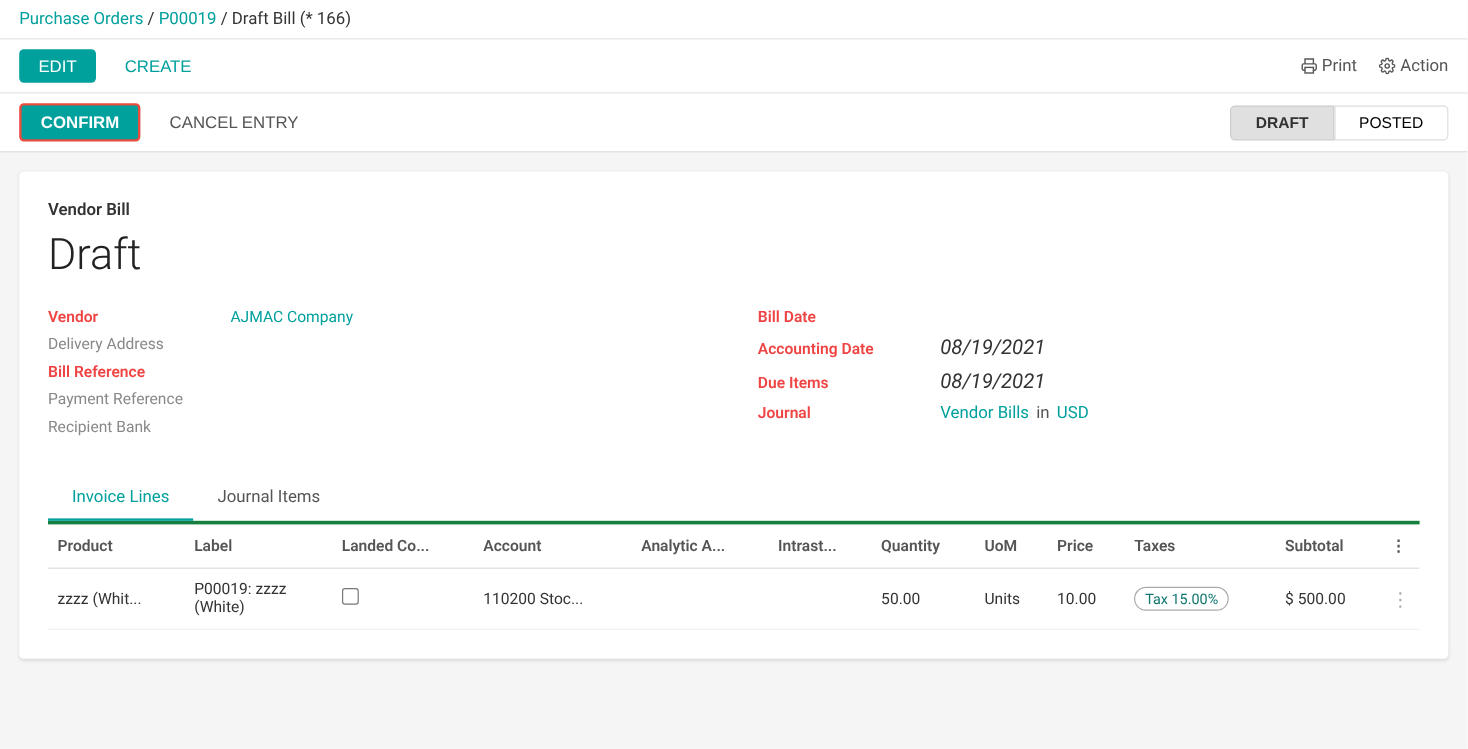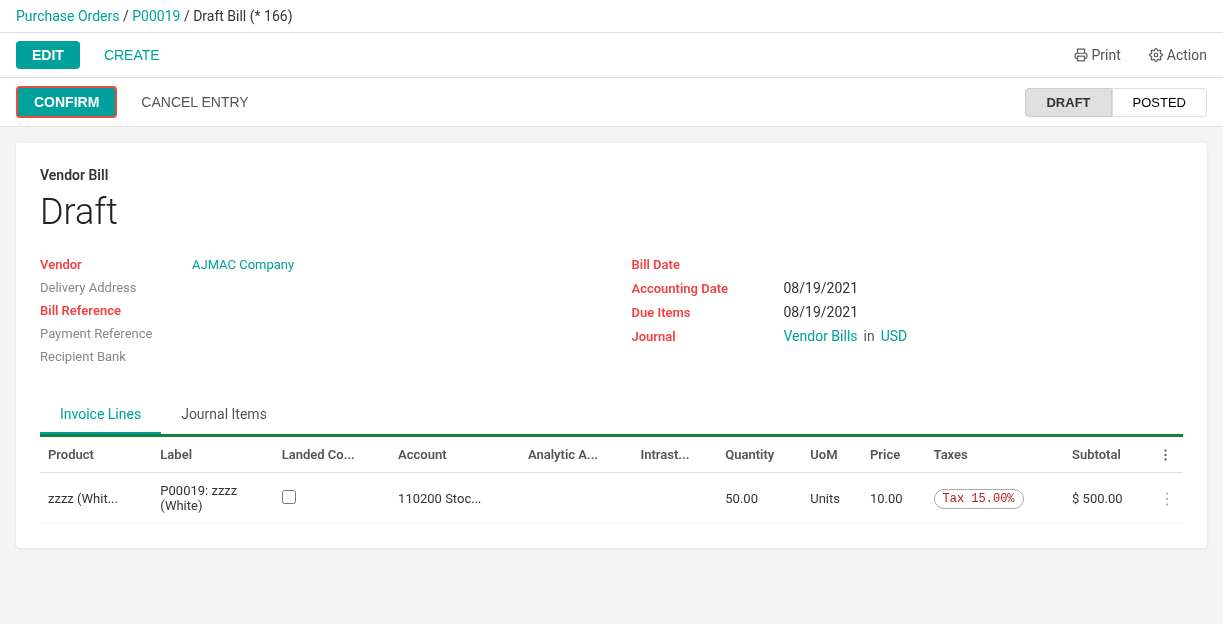--- a/index.html
+++ b/index.html
@@ -4,23 +4,23 @@
   <style>
     * { box-sizing: border-box; margin: 0; padding: 0; }
     body { font-family: -apple-system, BlinkMacSystemFont, 'Segoe UI', Roboto, sans-serif; font-size: 14px; color: #333; background: #f5f5f5; }
     
     .top-bar { background: white; padding: 8px 16px; border-bottom: 1px solid #ddd; }
     .breadcrumb { font-size: 14px; color: #666; }
     .breadcrumb a { color: #00a09d; text-decoration: none; }
     .breadcrumb span { color: #333; }
 
     .toolbar { display: flex; align-items: center; padding: 8px 16px; background: white; border-bottom: 1px solid #ddd; gap: 8px; }
-    .btn-edit { background: #00a09d; color: white; border: none; padding: 6px 16px; border-radius: 4px; cursor: pointer; font-size: 14px; font-weight: 700; }
+    .btn-edit { background: #00a09d; color: white; border: none; padding: 6px 16px; border-radius: 4px; cursor: pointer; font-size: 14px; font-weight: 400; }
     .btn-create { background: white; color: #00a09d; border: none; padding: 6px 16px; border-radius: 4px; cursor: pointer; font-size: 14px; font-weight: 500; }
-    .toolbar-right { margin-left: auto; display: flex; align-items: flex-end; gap: 28px; color: #555; }
+    .toolbar-right { margin-left: auto; display: flex; align-items: flex-end; gap: 18px; color: #555; }
     .toolbar-right span { cursor: pointer; display: flex; align-items: center; gap: 4px; }
 
     .action-bar { display: flex; align-items: center; padding: 8px 16px; background: white; border-bottom: 1px solid #ddd; gap: 8px; }
     .btn-confirm { background: #00a09d; color: white; border: 2px solid #e74c3c; padding: 6px 16px; border-radius: 4px; cursor: pointer; font-size: 14px; font-weight: 700; }
     .btn-cancel-entry { background: white; color: #555; border: none; padding: 6px 16px; border-radius: 4px; cursor: pointer; font-size: 14px; text-align: center; }
     .status-bar { margin-left: auto; display: flex; gap: 0; }
     .status-btn { padding: 6px 20px; border: 1px solid #ddd; background: white; font-size: 13px; cursor: pointer; }
     .status-btn.active { background: #e0e0e0; color: #333; font-weight: 600; border-color: #ccc; }
     .status-btn:first-child { border-radius: 4px 0 0 4px; }
     .status-btn:last-child { border-radius: 0 4px 4px 0; }
@@ -28,35 +28,35 @@
     .main-content { background: white; margin: 16px; border-radius: 4px; padding: 24px; box-shadow: 0 1px 3px rgba(0,0,0,0.1); }
 
     .doc-type { font-weight: 600; font-size: 14px; color: #333; margin-bottom: 8px; }
     .doc-title { font-size: 36px; font-weight: 300; color: #222; margin-bottom: 24px; }
 
     .form-grid { display: grid; grid-template-columns: 1fr 1fr; gap: 0 40px; margin-bottom: 24px; }
     .form-col {}
     .form-row { display: flex; align-items: baseline; margin-bottom: 8px; gap: 12px; }
     .form-label { font-weight: 600; font-size: 13px; color: #ef4444; min-width: 140px; flex-shrink: 0; }
     .form-label-light { font-size: 13px; color: #888; min-width: 140px; flex-shrink: 0; }
-    .form-value { font-size: 14px; color: #333; }
+    .form-value { font-size: 17px; color: #333; font-style: italic; }
     .form-value-link { font-size: 13px; color: #00a09d; cursor: pointer; }
     .form-value-inline { display: flex; align-items: center; gap: 6px; }
     .form-value-inline .link { color: #00a09d; cursor: pointer; }
     .form-value-inline .sep { color: #555; }
 
     .tabs { display: flex; border-bottom: 3px solid #15803d; margin-bottom: 0; }
     .tab { padding: 10px 20px; cursor: pointer; font-size: 14px; color: #555; border-bottom: 2px solid transparent; }
     .tab.active { color: #00a09d; border-bottom: 2px solid #00a09d; }
 
     .table-container { overflow-x: auto; }
     table { width: 100%; border-collapse: collapse; font-size: 13px; }
     thead th { text-align: left; padding: 10px 8px; color: #555; font-weight: 600; border-bottom: 1px solid #ddd; white-space: nowrap; }
     tbody td { padding: 10px 8px; border-bottom: 1px solid #f0f0f0; color: #333; vertical-align: middle; }
-    .tax-badge { border: 1px solid #aaa; border-radius: 12px; padding: 2px 8px; font-size: 12px; color: #b91c1c; white-space: nowrap; font-family: Liberation Mono, monospace; }
+    .tax-badge { border: 1px solid #aaa; border-radius: 12px; padding: 2px 8px; font-size: 12px; color: #0f766e; white-space: nowrap; }
     .col-actions { width: 24px; }
     .three-dots { color: #aaa; cursor: pointer; font-size: 16px; }
     .checkbox-cell input { width: 14px; height: 14px; }
   </style>
 </head>
 <body>
 
 <div class="top-bar">
   <span class="breadcrumb">
     <a>Purchase Orders</a>

